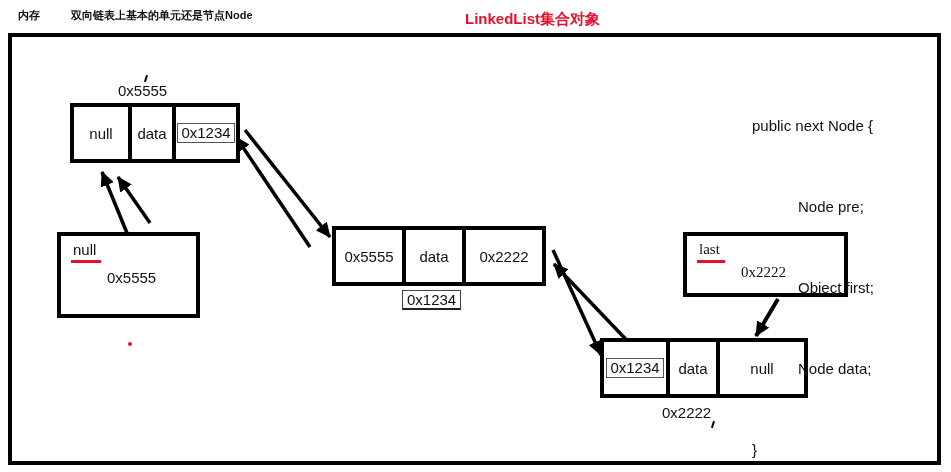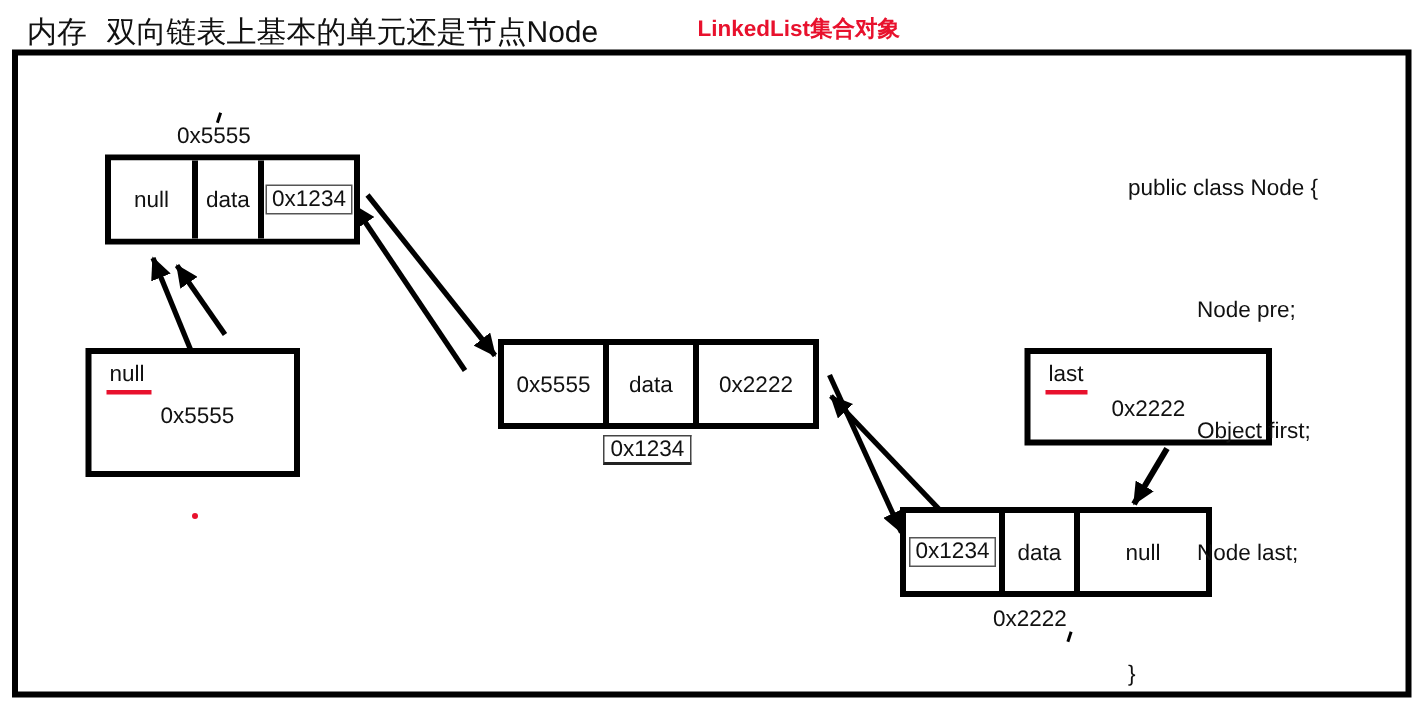--- a/index.html
+++ b/index.html
@@ -2,21 +2,21 @@
 <html><head>
 <meta charset="utf-8">
 <style>
   html, body { margin: 0; padding: 0; background: #ffffff; }
   body {
     width: 951px; height: 472px; position: relative; overflow: hidden;
     font-family: "Liberation Sans", "DejaVu Sans", sans-serif;
     color: #111;
   }
   .abs { position: absolute; }
-  .hdr-text { font-size: 20px; font-weight: normal; white-space: nowrap; }
+  .hdr-text { font-size: 11px; font-weight: bold; white-space: nowrap; }
   .hdr-red { font-size: 15px; font-weight: bold; color: #e8112d; white-space: nowrap; }
 
   .canvas {
     position: absolute; left: 8px; top: 33px;
     width: 925px; height: 424px;
     border: 4px solid #000; background: #fff;
   }
   .arrows { position: absolute; left: 0; top: 0; width: 925px; height: 424px; }
 
   .node { position: absolute; display: flex; border: 4px solid #000; background: #fff; }
@@ -87,37 +87,37 @@
   </div>
   <div class="red-dot" style="left:116px; top:305px;"></div>
 
   <div class="node" style="left:320px; top:189px;">
     <div class="cell" style="width:66px;">0x5555</div>
     <div class="cell" style="width:56px;">data</div>
     <div class="cell" style="width:76px;">0x2222</div>
   </div>
   <div class="addr-label boxed-label" style="left:390px; top:253px;">0x1234</div>
 
-  <div class="ptr-box" style="left:671px; top:195px; width:157px; height:57px;">
+  <div class="ptr-box" style="left:671px; top:195px; width:157px; height:57px;font-family:Liberation Serif, serif;">
     <span class="ptr-name">last</span>
     <span class="ptr-underline" style="top:24px; width:28px;"></span>
     <span class="ptr-addr" style="left:54px; top:28px;">0x2222</span>
   </div>
 
   <div class="node" style="left:588px; top:301px;">
     <div class="cell" style="width:62px;">
       <span class="boxed">0x1234</span>
     </div>
     <div class="cell" style="width:46px;">data</div>
     <div class="cell" style="width:84px;">null</div>
   </div>
   <div class="addr-label" style="left:650px; top:367px;">0x2222</div>
   <div class="tick" style="left:700px; top:384px;"></div>
 
   <div class="code" style="left:740px; top:21px;">
-    <div>public class Node {</div>
+    <div>public next Node {</div>
     <div class="ind">Node pre;</div>
     <div class="ind">Object first;</div>
-    <div class="ind">Node last;</div>
+    <div class="ind">Node data;</div>
     <div>}</div>
   </div>
 
 </div>
 
 </body></html>

